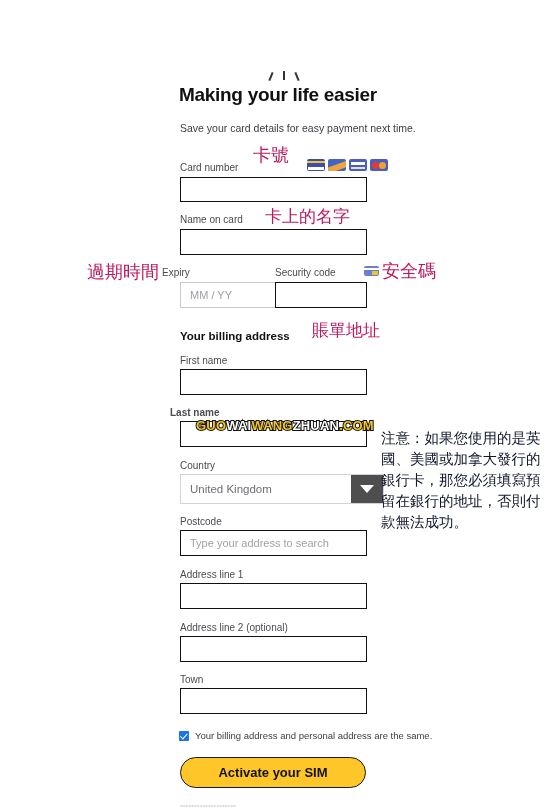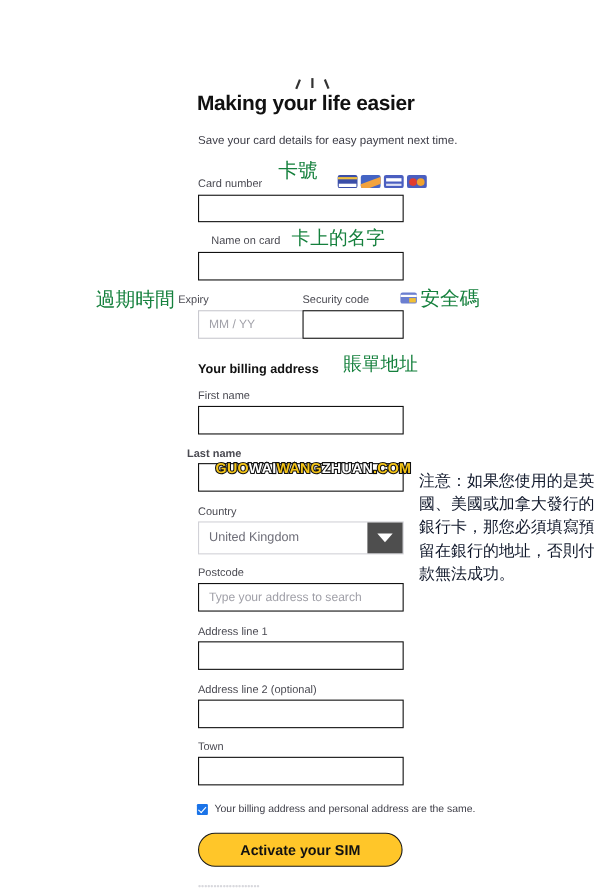--- a/index.html
+++ b/index.html
@@ -141,21 +141,21 @@
     font-weight: 700;
     color: #111111;
     white-space: nowrap;
   }
 
   
   .select-wrap {
     position: absolute;
     left: 180px;
     top: 474px;
-    width: 187px;
+    width: 204px;
     height: 30px;
     box-sizing: border-box;
     border: 1px solid #d2d2d8;
     background: #ffffff;
     display: flex;
     align-items: stretch;
   }
   .select-value {
     flex: 1;
     display: flex;
@@ -256,21 +256,21 @@
   .sec-card-icon::after {
     content: "";
     position: absolute; right: 1px; bottom: 1px;
     width: 6px; height: 4px;
     background: #f2c033;
   }
 
   
   .anno {
     position: absolute;
-    color: #15803d;
+    color: #be185d;
     font-family: "DejaVu Sans", sans-serif;
     white-space: nowrap;
   }
   .anno-block {
     position: absolute;
     color: #0f172a;
     font-family: "DejaVu Sans", sans-serif;
     font-size: 14.5px;
     line-height: 1.45;
     width: 160px;
@@ -376,21 +376,21 @@
   <div class="brands">
     <span class="brand brand-visa"></span>
     <span class="brand brand-amex"></span>
     <span class="brand brand-maestro"></span>
     <span class="brand brand-mc"></span>
   </div>
   <div class="fld-box" style="left:180px; top:177px; width:187px; height:25px;">
     <span class="fld-ph"></span>
   </div>
 
-  <div class="fld-label" style="left:192px; top:214px;">Name on card</div>
+  <div class="fld-label" style="left:180px; top:214px;">Name on card</div>
   <div class="fld-box" style="left:180px; top:229px; width:187px; height:26px;">
     <span class="fld-ph"></span>
   </div>
 
   <div class="fld-label" style="left:162px; top:267px;">Expiry</div>
   <div class="fld-box light" style="left:180px; top:282px; width:112px; height:26px;">
     <span class="fld-ph">MM / YY</span>
   </div>
 
   <div class="fld-label" style="left:275px; top:267px;">Security code</div>

